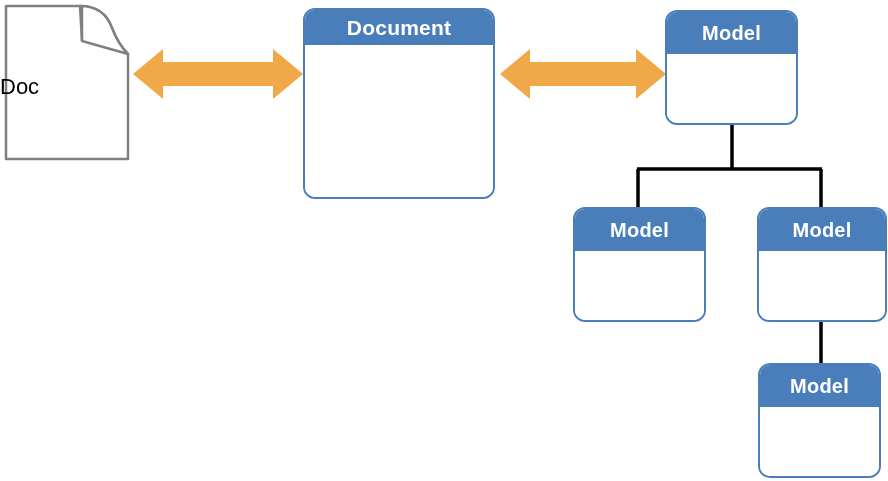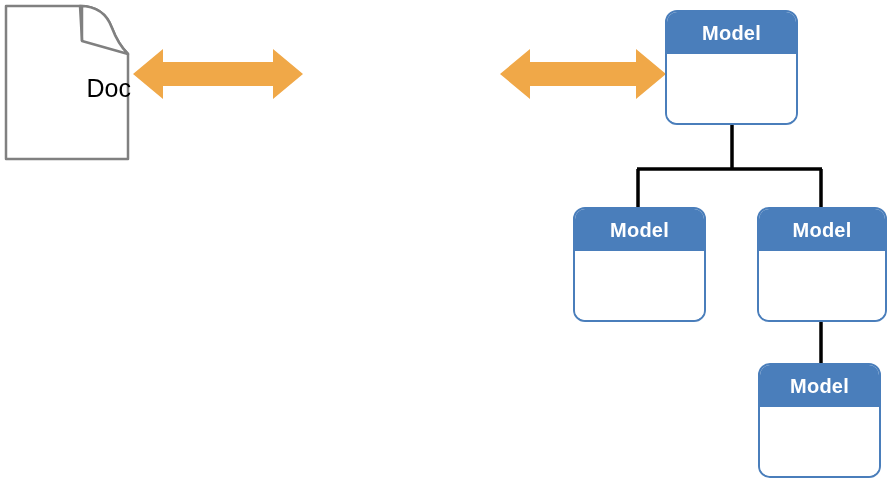--- a/index.html
+++ b/index.html
@@ -98,22 +98,22 @@
   
   #doc-shape {
     position: absolute;
     left: 0px; top: 0px;
     width: 140px; height: 170px;
   }
   #doc-label {
     position: absolute;
     left: 0px; top: 74px;
     width: 131px;
-    text-align: right;
-    font-size: 25px;
+    text-align: left;
+    font-size: 22px;
     color: #000000;
     user-select: none;
   }
 
   
   .arrow {
     position: absolute;
   }
   #arrow-doc-document { left: 133px; top: 48px; width: 170px; height: 52px; }
   #arrow-document-model { left: 500px; top: 48px; width: 166px; height: 52px; }
@@ -139,20 +139,26 @@
     </svg>
     <div id="doc-label">Doc</div>
   </div>
 
   <div class="arrow" id="arrow-doc-document">
     <svg width="170" height="52" viewBox="0 0 170 52">
       <polygon points="0,26 30,1 30,14 140,14 140,1 170,26 140,51 140,38 30,38 30,51" fill="#f0a848"></polygon>
     </svg>
   </div>
 
+  <div class="node" id="node-document">
+    <div class="node-header">
+      <span>Document</span>
+    </div>
+    <div class="node-body"></div>
+  </div>
 
   <div class="arrow" id="arrow-document-model">
     <svg width="166" height="52" viewBox="0 0 166 52">
       <polygon points="0,26 30,1 30,14 136,14 136,1 166,26 136,51 136,38 30,38 30,51" fill="#f0a848"></polygon>
     </svg>
   </div>
 
   <svg id="tree-lines">
 
     <line x1="732" y1="125" x2="732" y2="169" stroke="#000000" stroke-width="3.5"></line>

